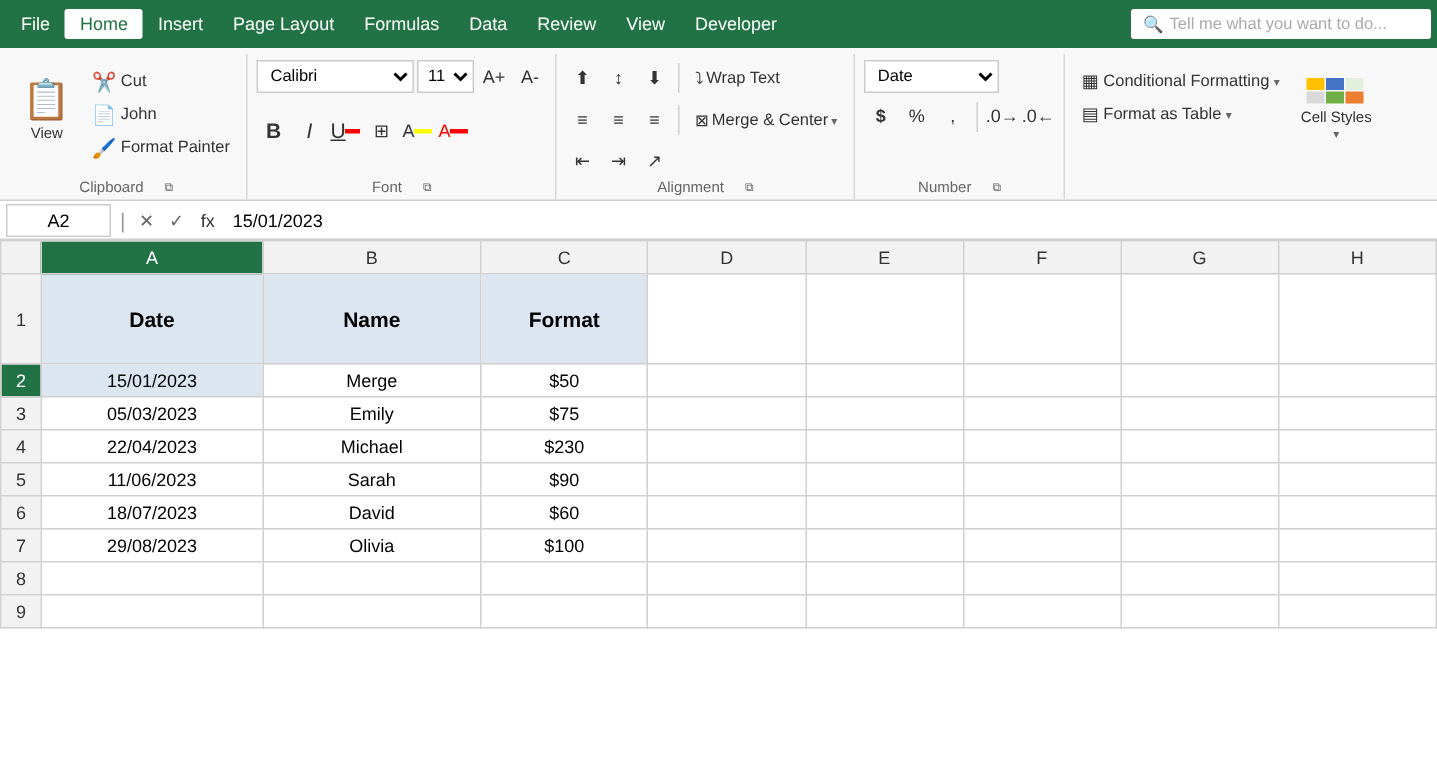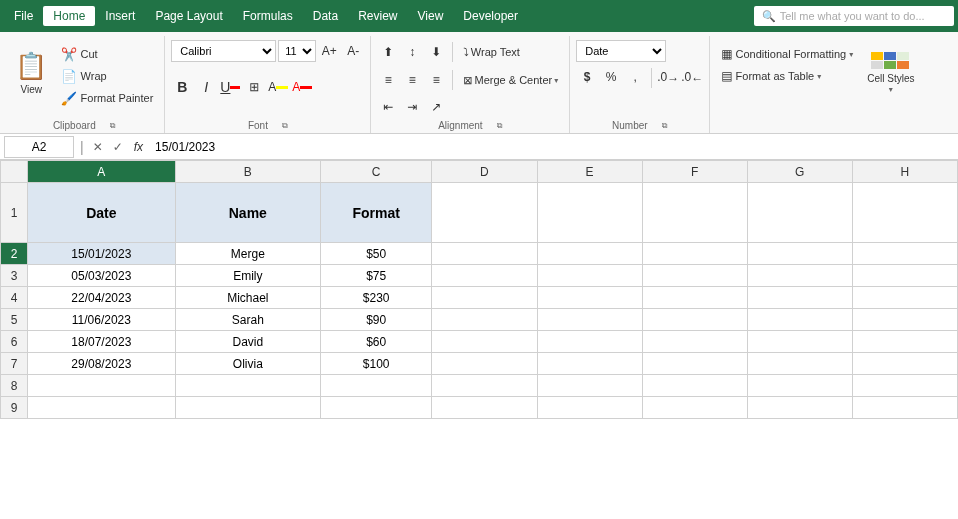--- a/index.html
+++ b/index.html
@@ -52,21 +52,21 @@
       flex: 1;
       gap: 2px;
     }
 
     .ribbon-group-label {
       font-size: 10px;
       color: #666;
       margin-top: auto;
       padding-top: 2px;
       display: flex;
-      align-items: flex-end;
+      align-items: flex-start;
       gap: 14px;
       width: 100%;
       justify-content: center;
     }
 
     .ribbon-btn-large {
       display: flex;
       flex-direction: column;
       align-items: center;
       justify-content: center;
@@ -181,21 +181,21 @@
     .cell-ref-box {
       width: 70px;
       height: 22px;
       border: 1px solid #ccc;
       font-size: 12px;
       padding: 1px 4px;
       text-align: center;
       background: white;
     }
     .formula-divider { color: #999; padding: 0 2px; font-size: 14px; }
-    .fx-label { font-size: 12px; color: #333; font-style: italic; padding: 0 4px; }
+    .fx-label { font-size: 12px; color: #333; padding: 0 4px; }
     .formula-input {
       flex: 1;
       height: 22px;
       border: none;
       outline: none;
       font-size: 12px;
       padding: 1px 4px;
     }
 
     
@@ -324,21 +324,21 @@
           <div style="font-size:10px;">View</div>
         </div>
 
         <div style="display:flex; flex-direction:column; justify-content:flex-start; gap:2px; margin-top:4px;">
           <div class="ribbon-btn-small">
             <span style="font-size:13px;">✂️</span>
             <span>Cut</span>
           </div>
           <div class="ribbon-btn-small">
             <span style="font-size:13px;">📄</span>
-            <span>Wrap</span>
+            <span>John</span>
           </div>
           <div class="ribbon-btn-small">
             <span style="font-size:13px;">🖌️</span>
             <span>Format Painter</span>
           </div>
         </div>
       </div>
       <div class="ribbon-group-label">
         <span>Clipboard</span>
         <span style="font-size:8px; cursor:pointer;">⧉</span>

